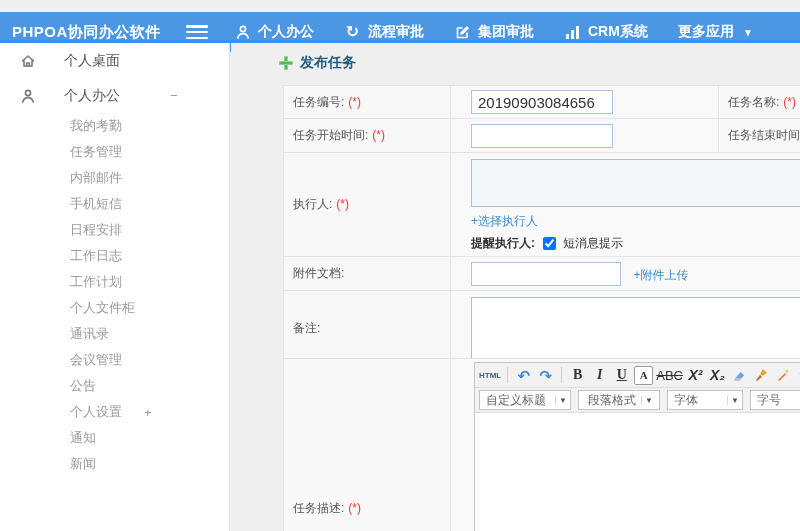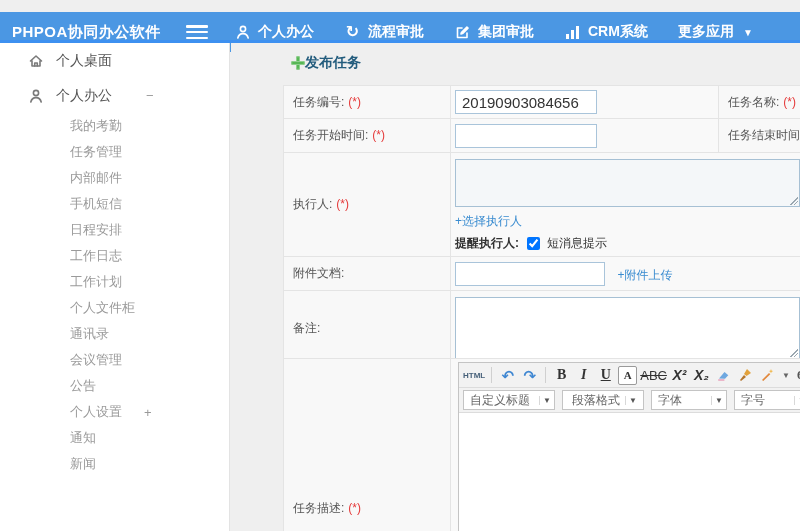--- a/index.html
+++ b/index.html
@@ -23,41 +23,41 @@
   .bars i { display:block; width:3px; background:#fff; }
   .bars i:nth-child(1){height:5px;} .bars i:nth-child(2){height:9px;} .bars i:nth-child(3){height:13px;}
   .caret { font-size:10px; margin-left:2px; }
 
   .accent { position:absolute; left:0; top:40px; width:800px; height:3px; background:#3d90f0; }
 
   
   .sidebar { position:absolute; left:0; top:43px; width:230px; height:488px; background:#ffffff;
              border-right:1px solid #e3e3e3; overflow:hidden; }
   .s-item { display:flex; align-items:center; cursor:pointer; }
-  .s-item.top { height:35px; padding-left:28px; color:#555; font-size:14px; gap:12px; }
+  .s-item.top { height:35px; padding-left:20px; color:#555; font-size:14px; gap:28px; }
   .s-item.sub { height:26px; padding-left:70px; color:#9a9a9a; font-size:13px; }
   .s-ic { width:16px; height:16px; display:inline-flex; align-items:center; justify-content:center; }
   .s-toggle { margin-left:22px; color:#999; font-size:13px; }
 
   
   .content { position:absolute; left:231px; top:43px; width:569px; height:488px; background:#efefef; overflow:hidden; }
-  .page-title { position:absolute; left:60px; top:11px; display:flex; align-items:center; }
+  .page-title { position:absolute; left:48px; top:11px; display:flex; align-items:center; gap:7px; }
   .plus-ic { position:relative; width:14px; height:14px; }
   .plus-ic i { position:absolute; background:#58b656; border-radius:2px; box-shadow:0 0 0 1px #8fd08e inset; }
   .plus-ic i.v { left:5px; top:0; width:4px; height:14px; }
   .plus-ic i.h { left:0; top:5px; width:14px; height:4px; }
   .page-title h2 { font-size:14px; color:#235c7d; font-weight:bold; }
 
   table.form-t { position:absolute; left:52px; border-collapse:collapse; table-layout:fixed;
                  background:#f8f8f8; border:1px solid #b9d2e4; }
   table.t1 { top:42px; width:920px; }
   table.t2 { top:315px; width:920px; height:300px; }
   table.form-t td { border:1px solid #e4e4e4; vertical-align:middle; }
   td.lbl { padding-left:9px; font-size:12px; color:#555; background:#f8f8f8; }
-  td.fld { padding-left:4px; background:#f9f9f9; }
+  td.fld { padding-left:20px; background:#f9f9f9; }
   em.req { font-style:normal; color:#e53b3b; font-size:12px; margin-left:4px; }
 
   .txt-input { height:24px; border:1px solid #a9c4da; background:#fff; padding:2px 6px; font-size:15px;
                color:#333; font-family:"Liberation Sans","DejaVu Sans",sans-serif; }
   .w140 { width:142px; } .w150 { width:150px; }
 
   .ta-wrap { position:relative; display:inline-block; vertical-align:middle; }
   textarea.ta { display:block; border:1px solid #a6c0d4; resize:none; font-size:13px;
                 font-family:"Liberation Sans","DejaVu Sans",sans-serif; }
   .ta.exec { width:345px; height:48px; background:#f4f7f9; }

